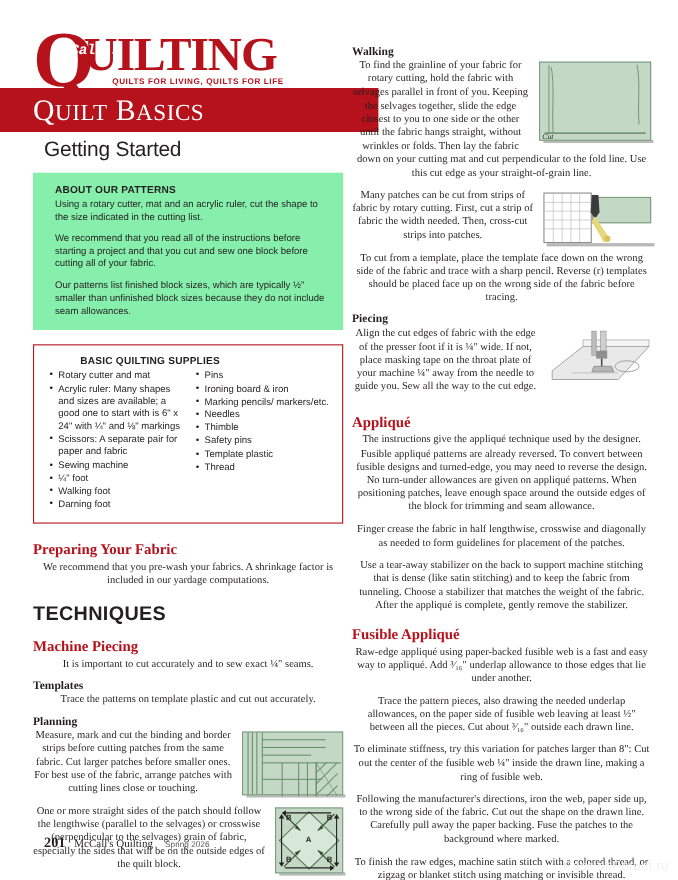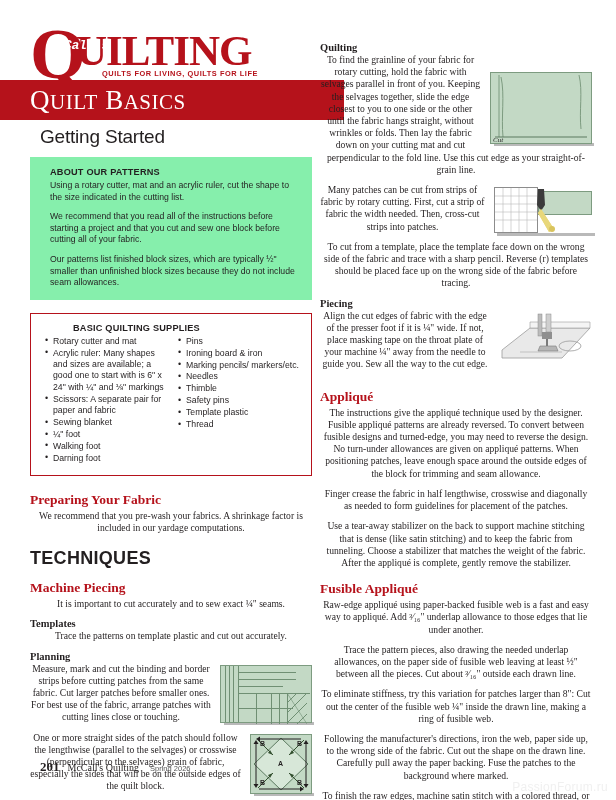--- a/index.html
+++ b/index.html
@@ -139,21 +139,21 @@
   .fab-dia .ln { position:absolute; background:#6f8f73; }
 
   
   .block-dia { width:62px; height:60px; float:right; margin:2px 0 4px 9px; }
   .block-lbl {
     position:absolute; font-family:"Liberation Sans", sans-serif;
     font-size:7px; font-weight:700; color:#231f20;
   }
 
   
-  .fold-dia { width:102px; height:72px; float:right; margin:18px 0 4px 9px; }
+  .fold-dia { width:102px; height:72px; float:right; margin:2px 0 4px 9px; }
   .cut-lbl {
     position:absolute; left:2px; bottom:-1px;
     font-family:"Liberation Serif", serif; font-style:italic;
     font-size:7px; color:#231f20;
   }
 
   
   .mat-dia { width:98px; height:46px; float:right; margin:3px 0 4px 9px; position:relative; }
   .mat-grid { position:absolute; left:0; top:0; width:44px; height:46px; background:#ffffff; border:1px solid #8c8c8c; }
   .mat-fabric { position:absolute; left:44px; top:4px; width:54px; height:24px; background:#c3d9c5; border:1px solid #7d9b80; }
@@ -211,21 +211,21 @@
       <p>Our patterns list finished block sizes, which are typically ½" smaller than unfinished block sizes because they do not include seam allowances.</p>
     </div>
 
     <div class="supplies-box">
       <h3>BASIC QUILTING SUPPLIES</h3>
       <div class="supplies-cols">
         <ul>
           <li>Rotary cutter and mat</li>
           <li>Acrylic ruler: Many shapes and sizes are available; a good one to start with is 6" x 24" with ¼" and ⅛" markings</li>
           <li>Scissors: A separate pair for paper and fabric</li>
-          <li>Sewing blanket</li>
+          <li>Sewing machine</li>
           <li>¼" foot</li>
           <li>Walking foot</li>
           <li>Darning foot</li>
         </ul>
         <ul>
           <li>Pins</li>
           <li>Ironing board &amp; iron</li>
           <li>Marking pencils/ markers/etc.</li>
           <li>Needles</li>
           <li>Thimble</li>
@@ -305,21 +305,21 @@
         <span class="block-lbl" style="left:9px;top:44px;">B</span>
         <span class="block-lbl" style="left:46px;top:44px;">B</span>
       </div>
       <p class="body">One or more straight sides of the patch should follow the lengthwise (parallel to the selvages) or crosswise (perpendicular to the selvages) grain of fabric, especially the sides that will be on the outside edges of the quilt block.</p>
     </div>
 
   </div>
 
   <div class="col-right">
 
-    <h3 class="black-head">Quilting</h3>
+    <h3 class="black-head">Walking</h3>
     <div class="clearfix">
       <div class="dia fold-dia dia-shadow">
         <svg width="100" height="70" style="position:absolute;left:0;top:0">
           <path d="M4,2 L4,64 L96,64 L96,2 Z" fill="#c3d9c5" stroke="none"></path>
           <line x1="8" y1="2" x2="8" y2="64" stroke="#7d9b80" stroke-width="1"></line>
           <path d="M10,4 C14,22 10,44 12,64" stroke="#7d9b80" stroke-width="1" fill="none"></path>
           <path d="M88,2 C92,18 88,38 90,56" stroke="#7d9b80" stroke-width="1" fill="none"></path>
           <line x1="4" y1="64" x2="96" y2="64" stroke="#5c7a60" stroke-width="1.2"></line>
         </svg>
         <span class="cut-lbl">Cut</span>

